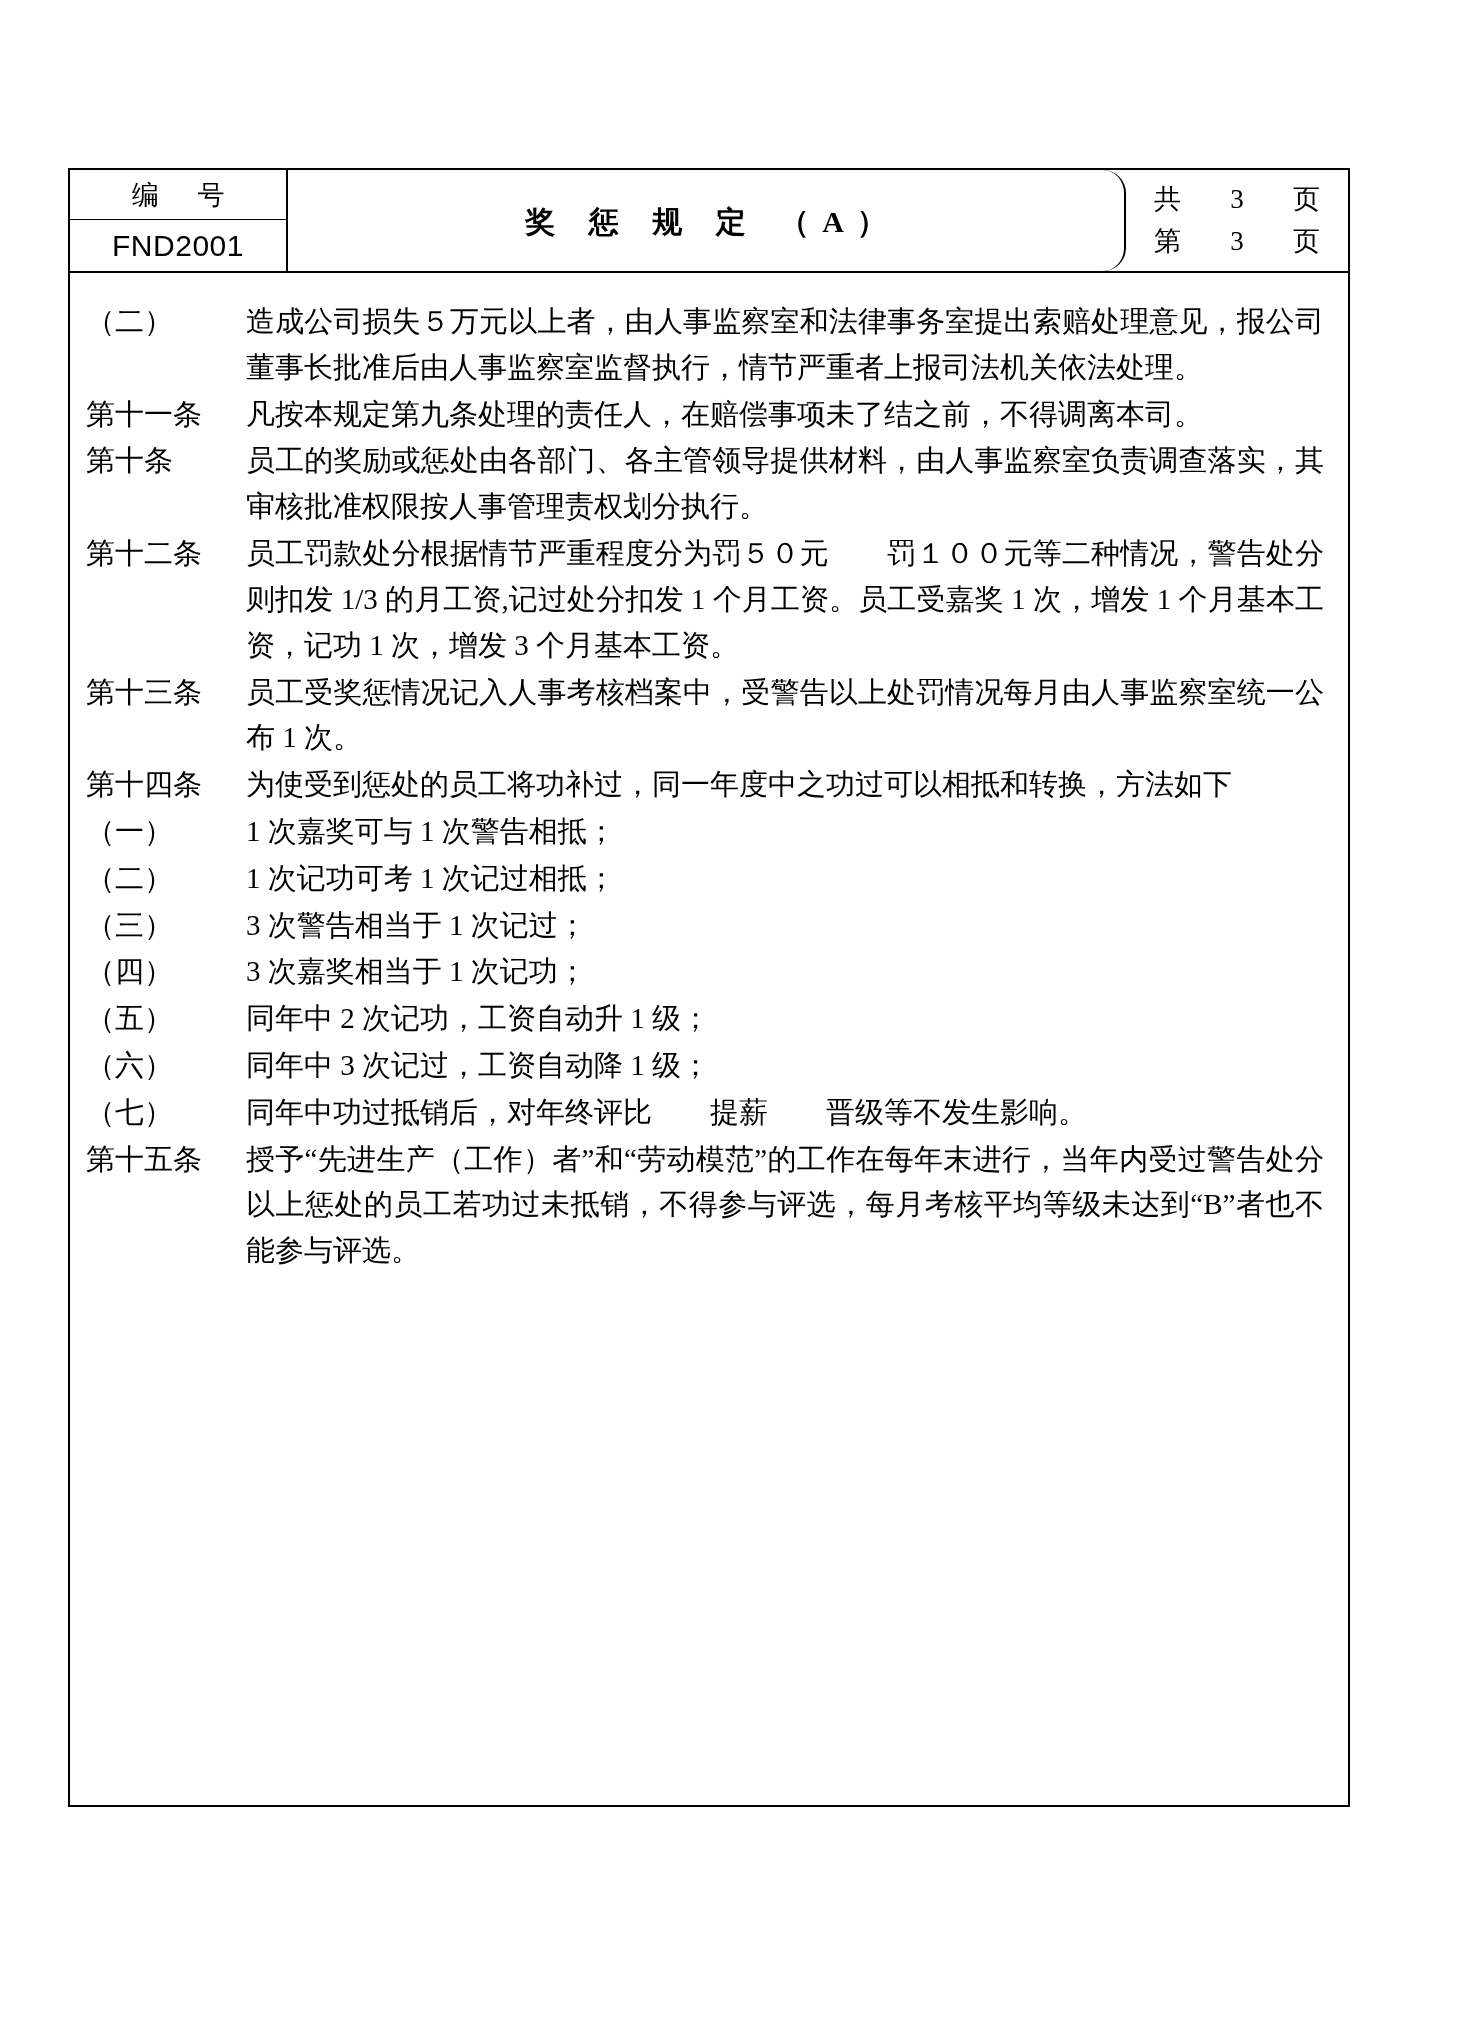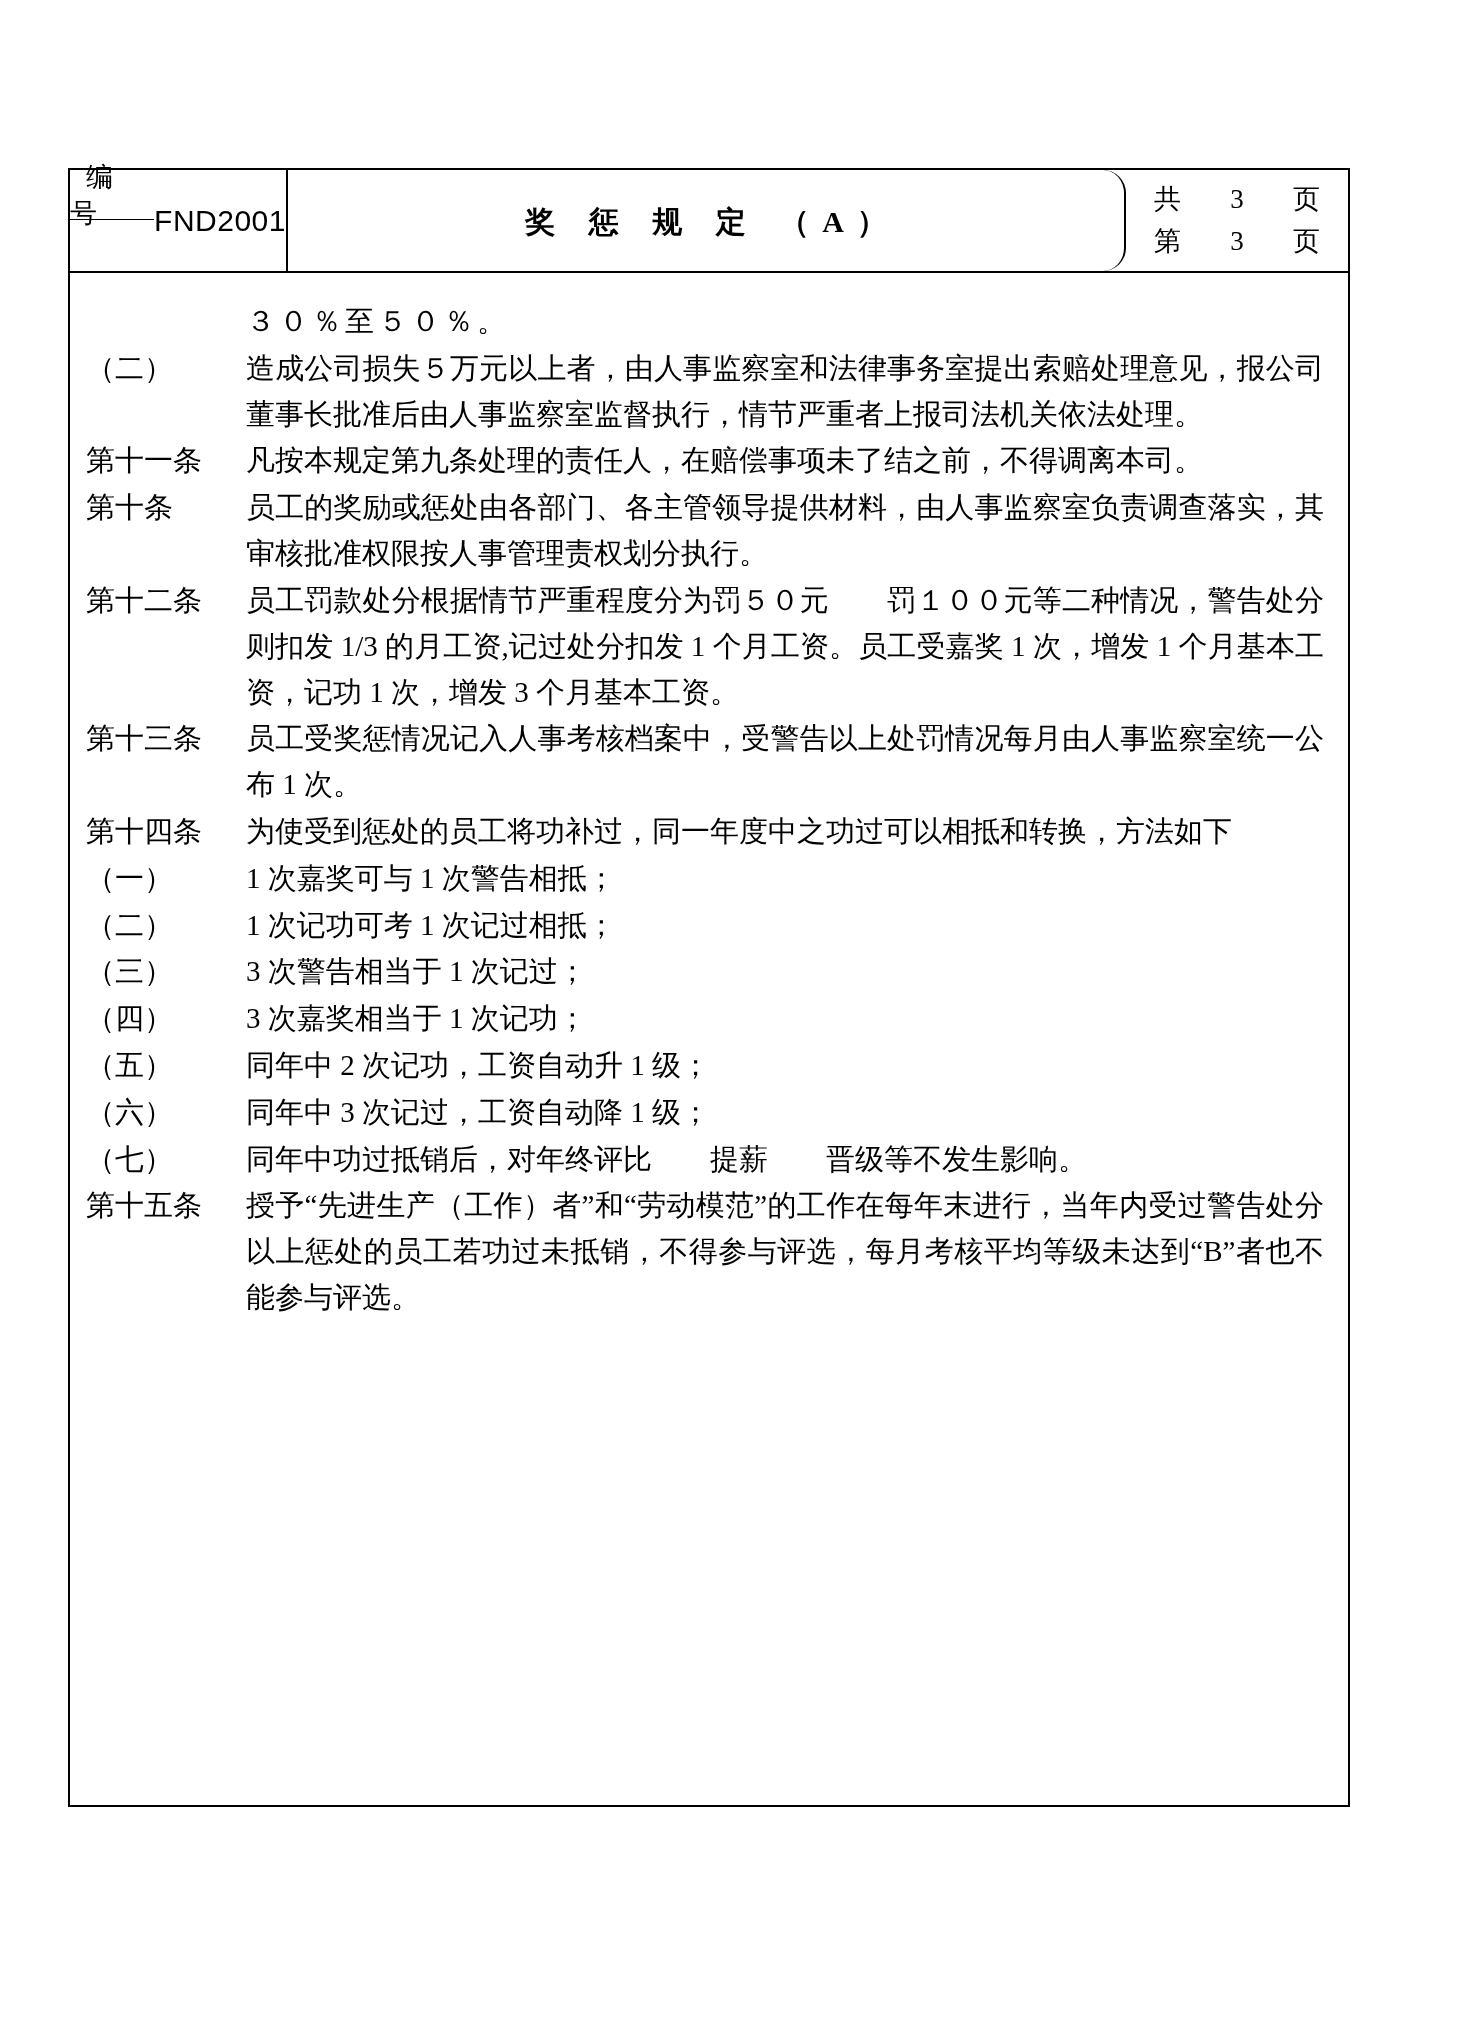--- a/index.html
+++ b/index.html
@@ -48,21 +48,21 @@
     box-sizing: border-box;
     display: flex;
     align-items: stretch;
   }
 
   .hdr-cell-number {
     width: 218px;
     box-sizing: border-box;
     border-right: 2px solid #000000;
     display: flex;
-    flex-direction: row;
+    flex-direction: column;
     align-items: stretch;
     justify-content: flex-start;
   }
 
   .hdr-number-label {
     height: 50px;
     box-sizing: border-box;
     border-bottom: 1px solid #000000;
     display: flex;
     align-items: center;
@@ -184,24 +184,20 @@
           <span>第</span>
           <span>3</span>
           <span>页</span>
         </div>
       </div>
 
     </div>
 
     <div class="doc-body">
 
-      <div class="clause">
-        <div class="clause-label"></div>
-        <div class="clause-text nojustify wide-num">３０％至５０％。</div>
-      </div>
 
       <div class="clause">
         <div class="clause-label">（二）</div>
         <div class="clause-text">造成公司损失５万元以上者，由人事监察室和法律事务室提出索赔处理意见，报公司董事长批准后由人事监察室监督执行，情节严重者上报司法机关依法处理。</div>
       </div>
 
       <div class="clause">
         <div class="clause-label">第十一条</div>
         <div class="clause-text">凡按本规定第九条处理的责任人，在赔偿事项未了结之前，不得调离本司。</div>
       </div>

